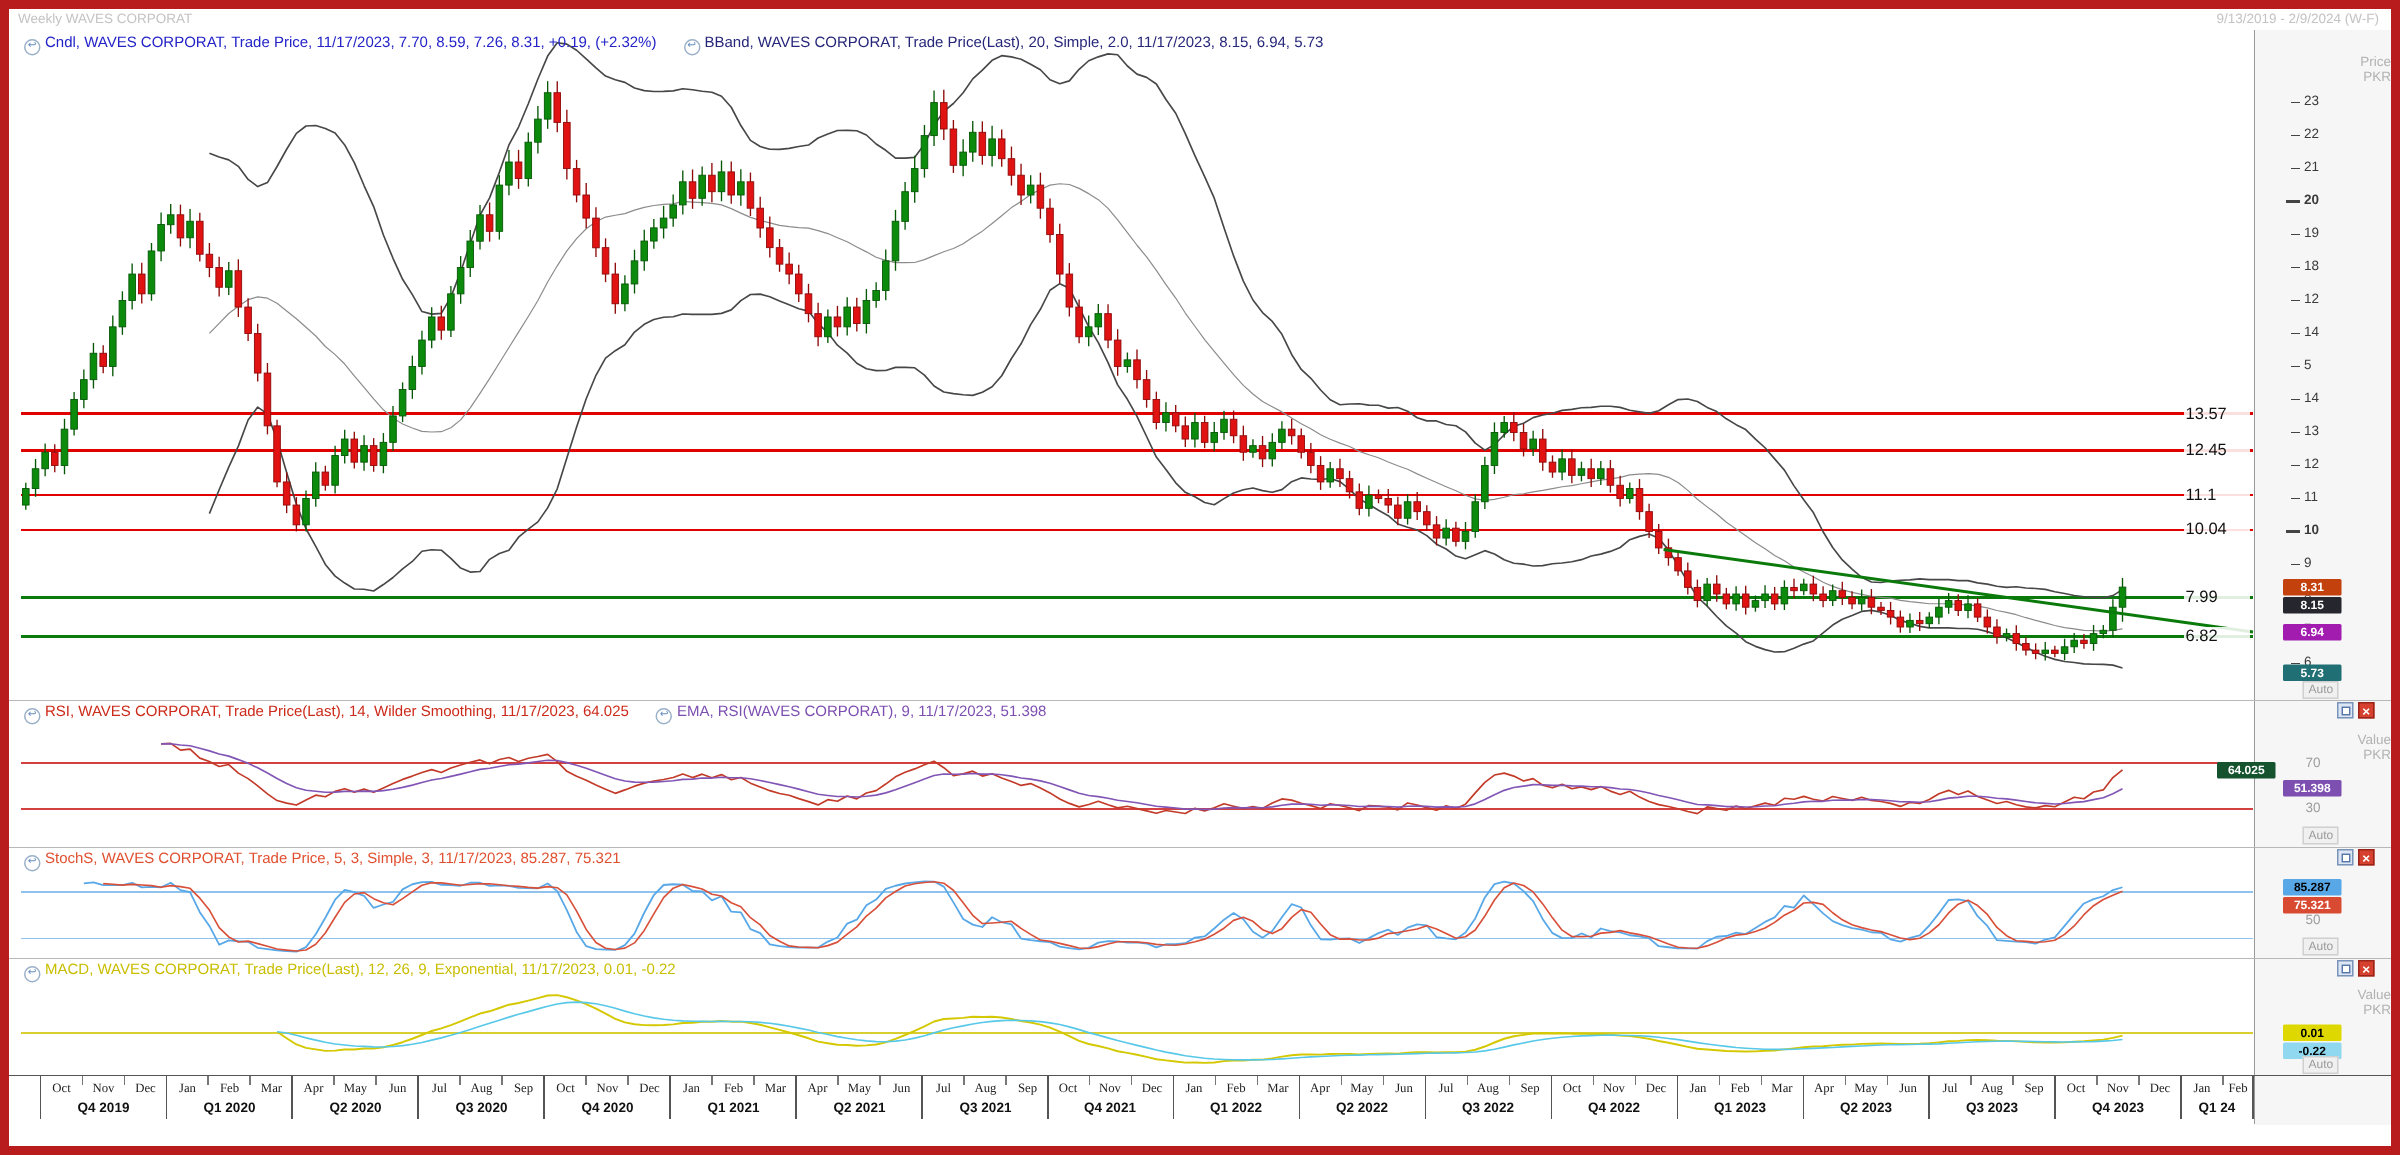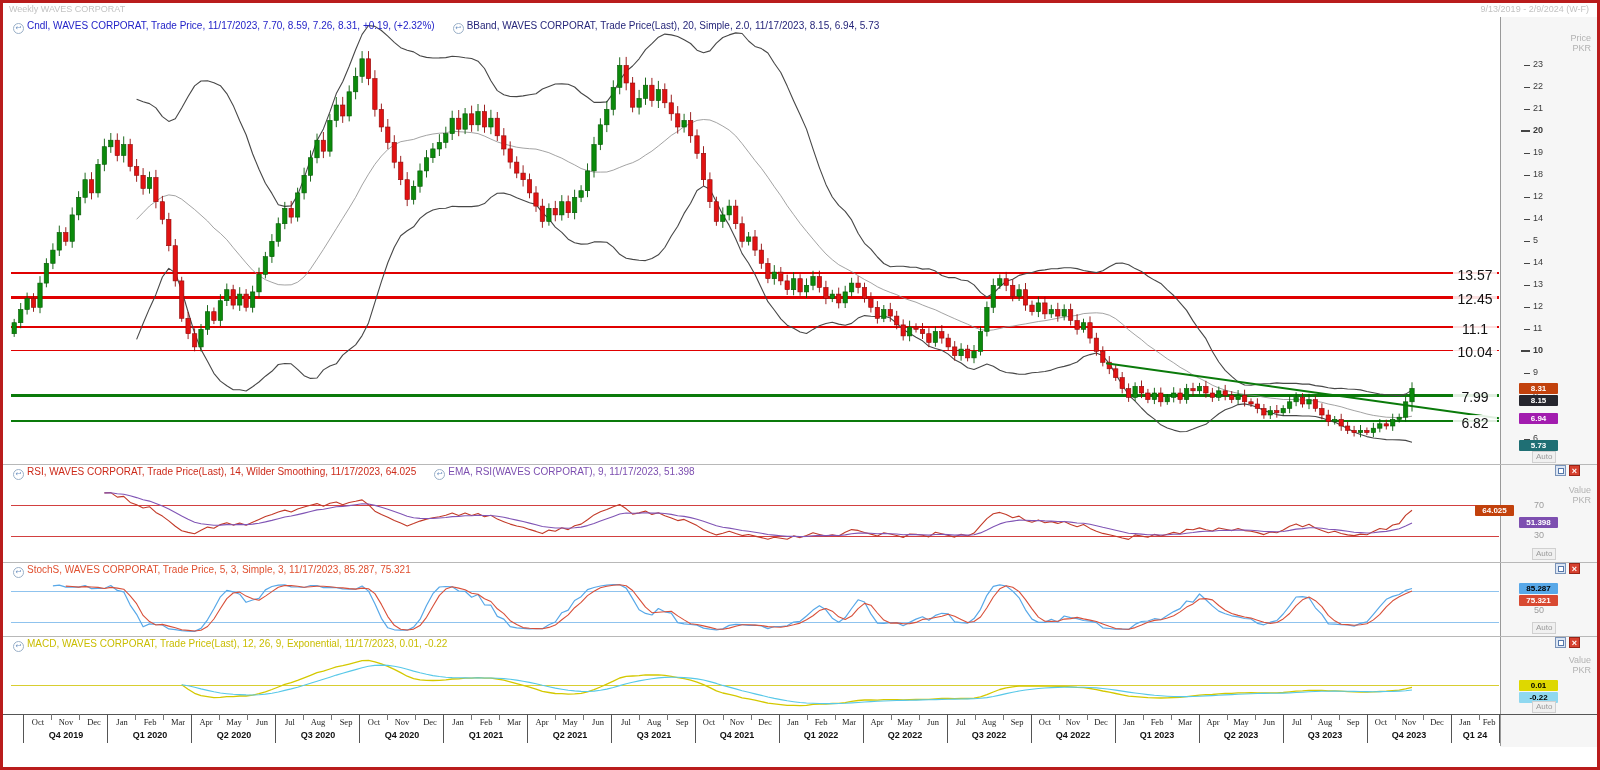--- a/index.html
+++ b/index.html
@@ -1,16 +1,16 @@
 <!DOCTYPE html>
 <html><head>
 <meta charset="utf-8">
 <style>
   html,body{margin:0;padding:0;background:#9a9a9a;}
-  #win{position:relative;width:1600px;height:770px;background:#ffffff;border:3px solid #b91c1c;
+  #win{position:relative;width:1600px;height:770px;background:#ffffff;border:6px solid #b91c1c;
        box-sizing:border-box;overflow:hidden;font-family:"Liberation Sans",sans-serif;}
   #titlebar{position:absolute;top:0;left:0;right:0;height:14px;display:flex;justify-content:space-between;
             padding:1px 8px 0 6px;box-sizing:border-box;font-size:9px;color:#c3c3c3;z-index:7;}
   #svgbox, #svgbox svg{position:absolute;top:0;left:0;z-index:1;}
   #overlays{position:absolute;top:0;left:0;width:1594px;height:764px;z-index:3;pointer-events:none;}
   .legend{position:absolute;left:10px;font-size:10px;white-space:nowrap;z-index:5;}
   .seg{margin-right:18px;}
   .licon{display:inline-block;width:9px;height:9px;border:1px solid #9ab0c8;border-radius:50%;
          font-size:7px;line-height:8px;text-align:center;color:#6a8fc0;background:#fff;
          vertical-align:-1px;margin-right:3px;}
@@ -20,21 +20,21 @@
   .pbtn{position:absolute;width:11px;height:11px;z-index:7;font-size:9px;line-height:10px;text-align:center;
         box-sizing:border-box;pointer-events:auto;}
   .pbtn.rest{background:#dce6f4;border:1px solid #7a93b8;}
   .pbtn.rest::after{content:"";position:absolute;left:2px;top:2px;width:4px;height:4px;border:1px solid #5577aa;background:#fff;}
   .pbtn.close{background:#d6402e;border:1px solid #992417;color:#fff;font-weight:bold;}
   .badge{position:absolute;width:37px;font-size:8px;font-weight:bold;text-align:center;padding:1px 1px;
          z-index:6;border-radius:1px;}
   .ptick{position:absolute;font-size:9px;color:#3a3a3a;z-index:3;}
   .ptick.bold{font-weight:bold;}
   .graylbl{position:absolute;font-size:9px;color:#9c9c9c;z-index:3;}
-  .hlabel{position:absolute;width:42px;text-align:center;font-size:14px;color:#111;
+  .hlabel{position:absolute;width:42px;text-align:left;font-size:11px;color:#111;
           background:rgba(255,255,255,.88);padding:0 1px;z-index:4;}
   .mlabel{position:absolute;font-size:8.5px;color:#222;transform:translateX(-50%);z-index:3;white-space:nowrap;font-family:Liberation Serif, serif;}
   .qlabel{position:absolute;font-size:9px;font-weight:bold;color:#111;transform:translateX(-50%);z-index:3;white-space:nowrap;}
 </style>
 </head>
 <body>
 
 <div id="win">
   <div id="titlebar">
     <span>Weekly WAVES CORPORAT</span>
@@ -658,21 +658,21 @@
       <div class="ptick" style="left:1530px;top:364px">9</div>
       <div class="ptick" style="left:1530px;top:386px">8</div>
       <div class="ptick" style="left:1530px;top:408px">7</div>
       <div class="ptick" style="left:1530px;top:430px">6</div>
       <div class="badge" style="left:1516px;top:380px;background:#c2410c;color:#ffffff">8.31</div>
       <div class="badge" style="left:1516px;top:392px;background:#26262e;color:#ffffff">8.15</div>
       <div class="badge" style="left:1516px;top:410px;background:#a21caf;color:#ffffff">6.94</div>
       <div class="badge" style="left:1516px;top:437px;background:#1f6f74;color:#ffffff">5.73</div>
       <div class="graylbl" style="left:1531px;top:497px">70</div>
       <div class="graylbl" style="left:1531px;top:527px">30</div>
-      <div class="badge" style="left:1472px;top:502px;background:#c2410c;color:#ffffff">64.025</div>
+      <div class="badge" style="left:1472px;top:502px;background:#14532d;color:#ffffff">64.025</div>
       <div class="badge" style="left:1516px;top:514px;background:#7d4fb0;color:#ffffff">51.398</div>
       <div class="graylbl" style="left:1531px;top:602px">50</div>
       <div class="badge" style="left:1516px;top:580px;background:#58a8e8;color:#000000">85.287</div>
       <div class="badge" style="left:1516px;top:592px;background:#d84a32;color:#ffffff">75.321</div>
       <div class="badge" style="left:1516px;top:677px;background:#ded800;color:#000000">0.01</div>
       <div class="badge" style="left:1516px;top:689px;background:#8fd8f0;color:#000000">-0.22</div>
       <div class="mlabel" style="left:35px;top:714px">Oct</div>
       <div class="mlabel" style="left:63px;top:714px">Nov</div>
       <div class="mlabel" style="left:91px;top:714px">Dec</div>
       <div class="mlabel" style="left:119px;top:714px">Jan</div>

